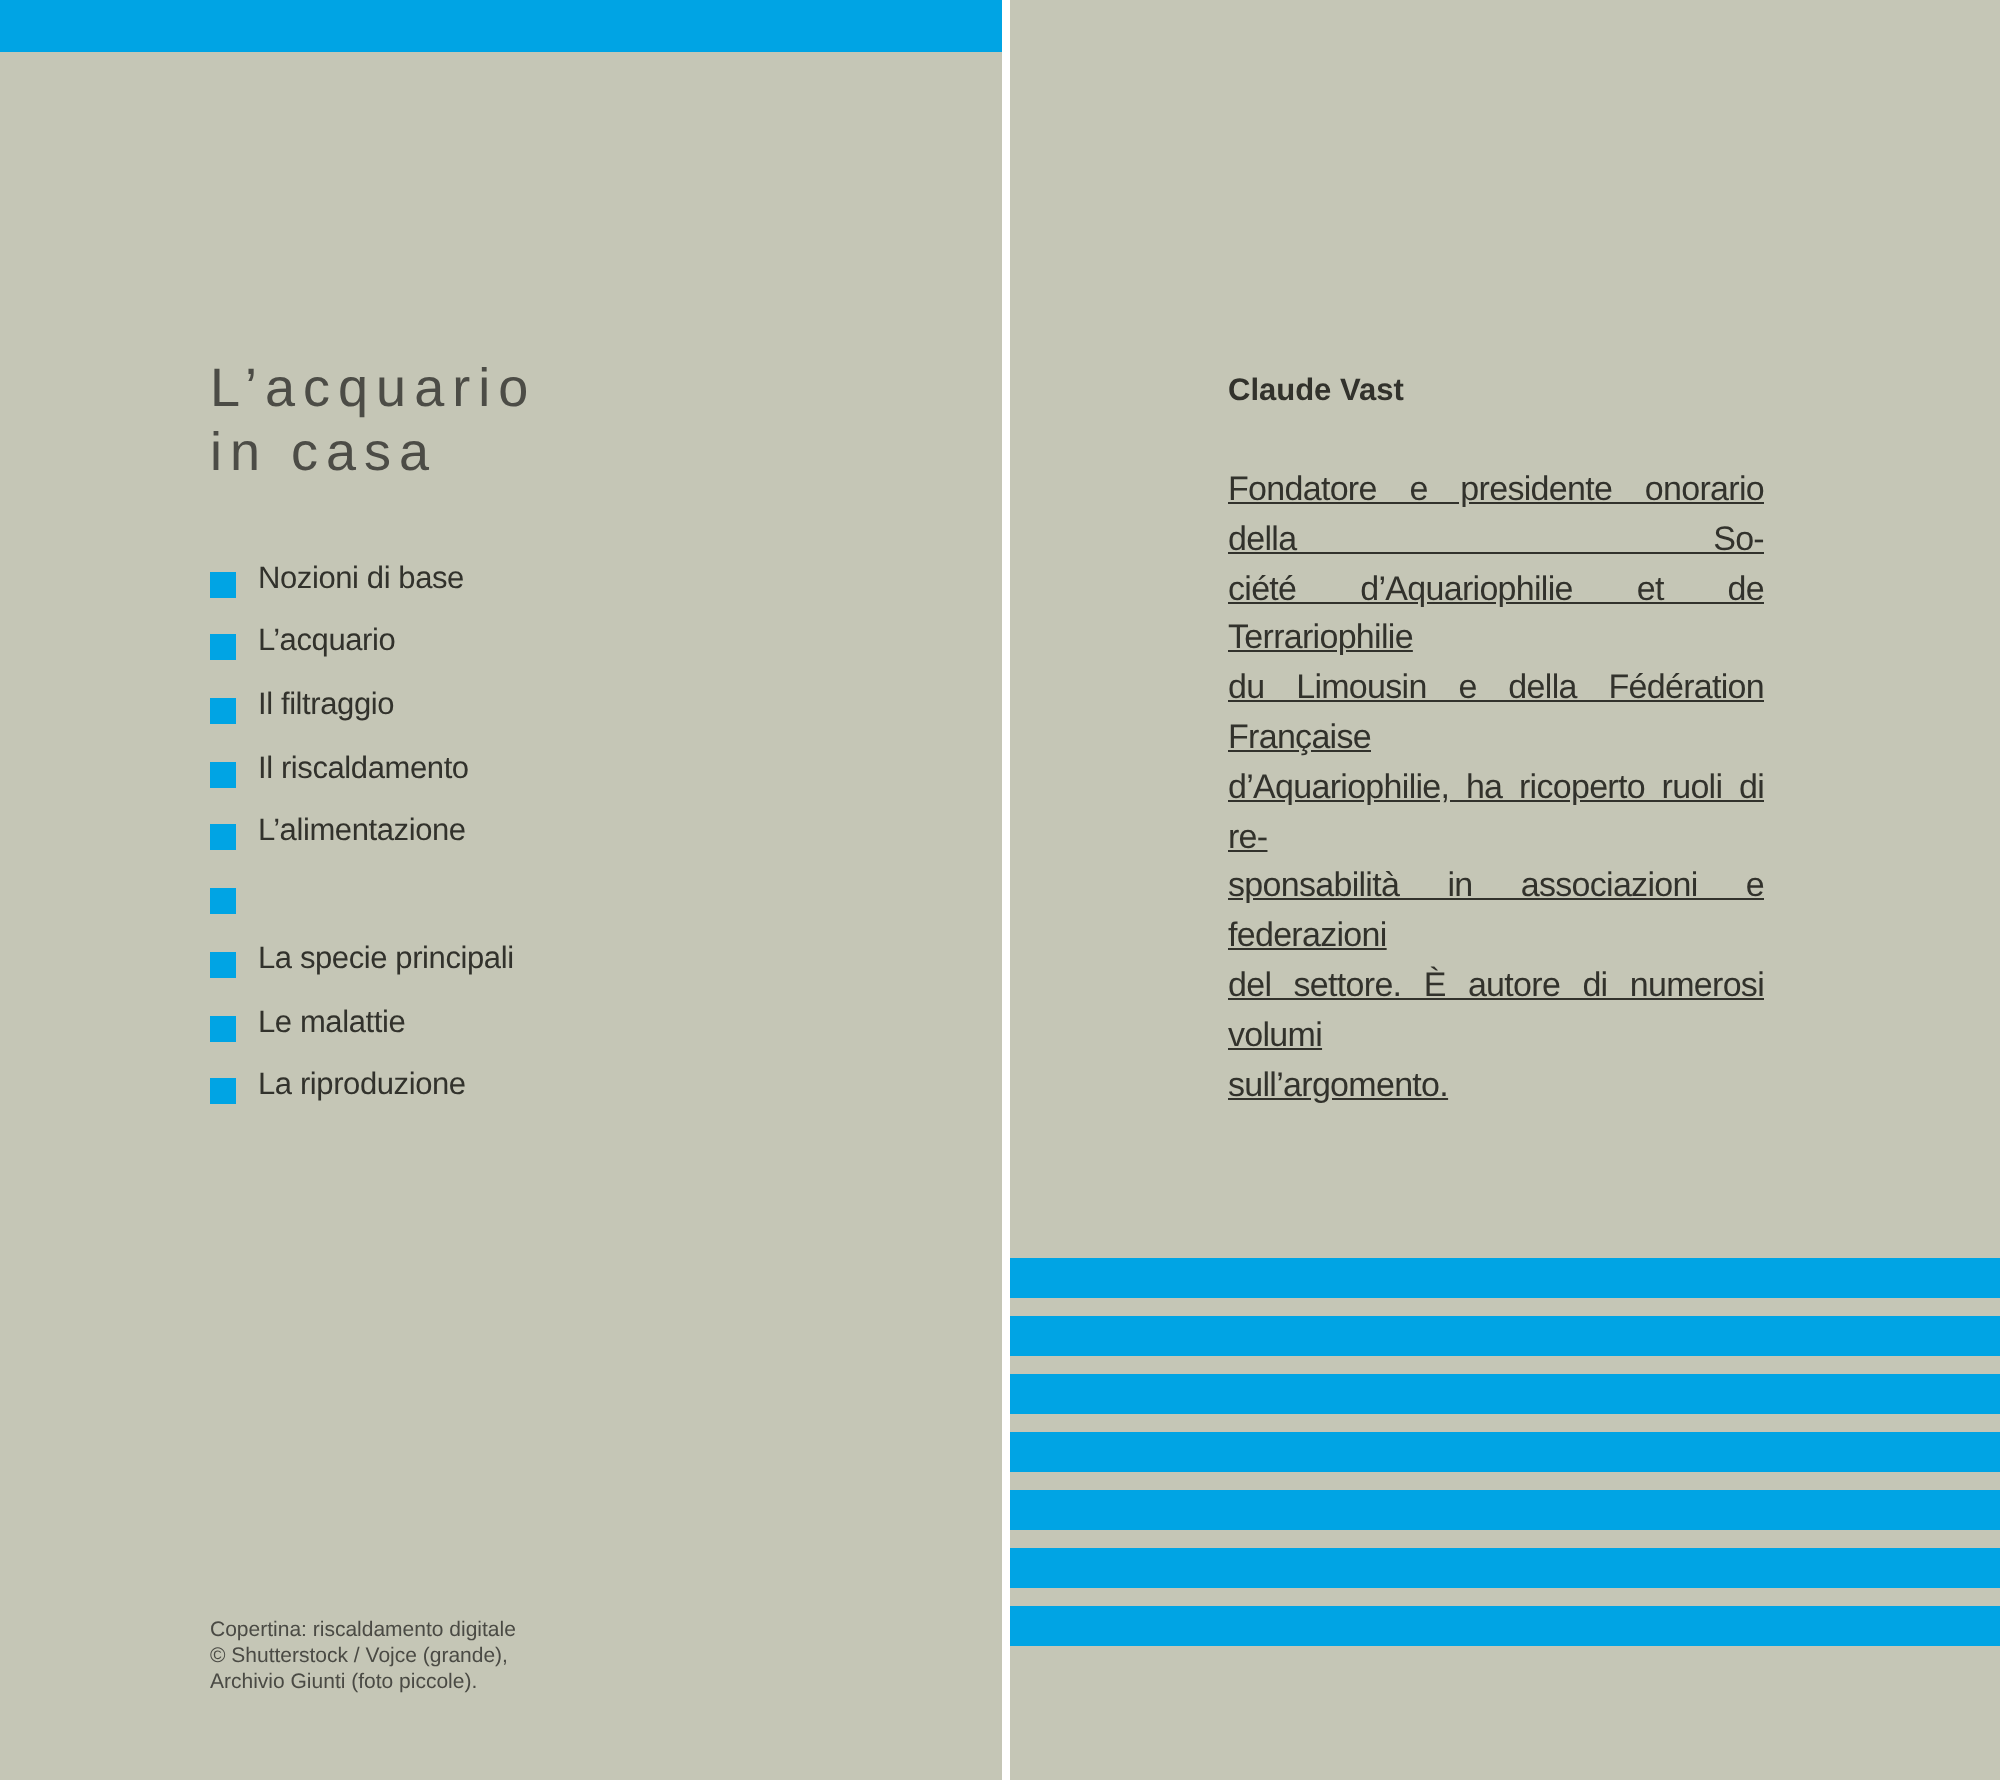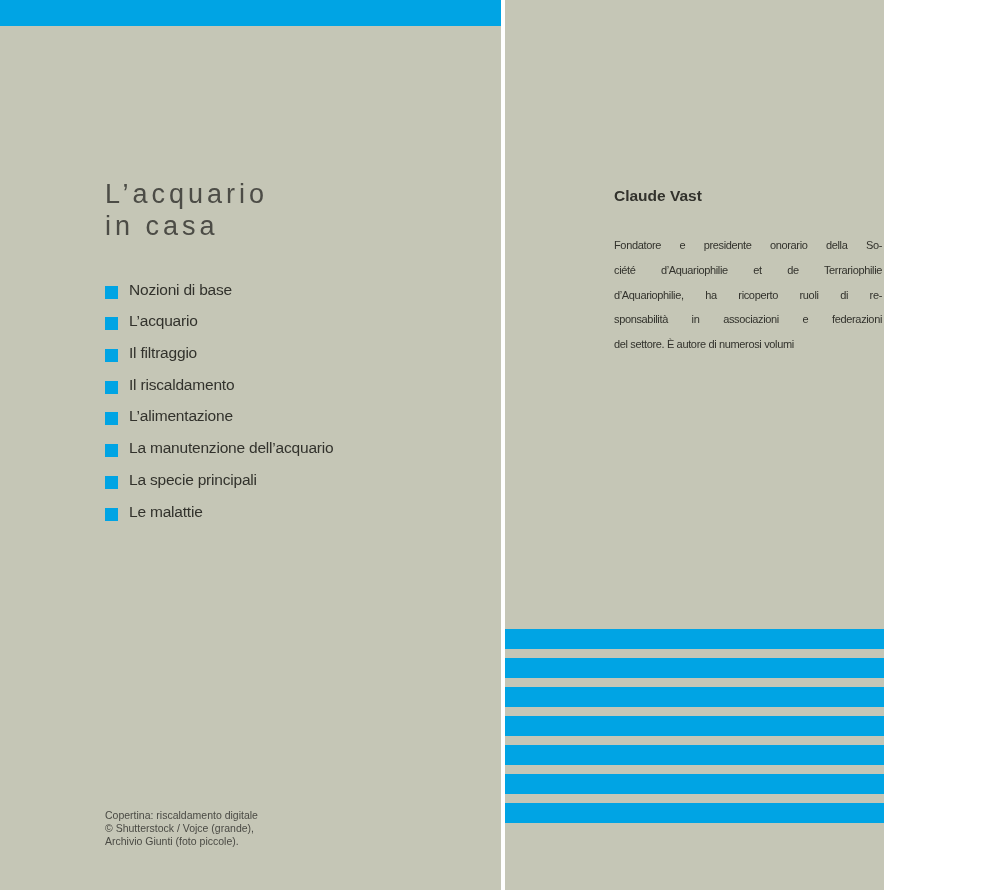--- a/index.html
+++ b/index.html
@@ -1,18 +1,18 @@
 <!DOCTYPE html>
 <html style="--background: #c5c6b6; --accent: #00a4e4; --divider: #ffffff; --title: #4c4c46; --text-dark: #32322c; --muted: #4a4a44;"><head>
 <meta charset="utf-8">
 <style>
   html,body{margin:0;padding:0;}
   .page{
     position:relative;
-    width:884px;height:890px;
+    width:1000px;height:890px;
     background:var(--background,#c5c6b6);
     font-family:"Liberation Sans","DejaVu Sans",sans-serif;
     overflow:hidden;
   }
   .top-bar{
     position:absolute;left:0;top:0;width:501px;height:26px;
     background:var(--accent,#00a4e4);
   }
   .divider{
     position:absolute;left:501px;top:0;width:4px;height:100%;
@@ -44,22 +44,23 @@
     color:var(--muted,#4a4a44);
   }
   
   .author{
     position:absolute;left:614px;top:187px;
     font-size:15.5px;font-weight:700;
     color:var(--text-dark,#32322c);
   }
   .bio{
     position:absolute;left:614px;top:233px;width:268px;
-    font-size:11px;line-height:24.8px;letter-spacing:-0.35px;
+    font-size:17px;line-height:24.8px;letter-spacing:-0.35px;
     color:var(--text-dark,#32322c);
+    text-decoration:underline;
   }
   .bio-line{text-align:justify;text-align-last:justify;}
   .bio-line:last-child{text-align-last:left;}
   .stripes{
     position:absolute;left:505px;top:629px;right:0;
   }
   .stripe{
     height:20px;margin-bottom:9px;
     background:var(--accent,#00a4e4);
   }
@@ -95,47 +96,52 @@
         <li class="contents-item">
           <span class="bullet-square"></span>
           <span class="contents-label">Il riscaldamento</span>
         </li>
         <li class="contents-item">
           <span class="bullet-square"></span>
           <span class="contents-label">L’alimentazione</span>
         </li>
         <li class="contents-item">
           <span class="bullet-square"></span>
-          <span class="contents-label">La manutenzione dell’acquario</span>
         </li>
         <li class="contents-item">
           <span class="bullet-square"></span>
           <span class="contents-label">La specie principali</span>
         </li>
         <li class="contents-item">
           <span class="bullet-square"></span>
           <span class="contents-label">Le malattie</span>
+        </li>
+        <li class="contents-item">
+          <span class="bullet-square"></span>
+          <span class="contents-label">La riproduzione</span>
         </li>
       </ul>
 
     <div class="credits" id="credits">
         <div>Copertina: riscaldamento digitale</div>
         <div>© Shutterstock / Vojce (grande),</div>
         <div>Archivio Giunti (foto piccole).</div>
       </div>
   </div>
 
   <div>
     <div class="author">Claude Vast</div>
     <div class="bio" id="bio">
         <div class="bio-line">Fondatore e presidente onorario della So-</div>
         <div class="bio-line">ciété d’Aquariophilie et de Terrariophilie</div>
+        <div class="bio-line">du Limousin e della Fédération Française</div>
         <div class="bio-line">d’Aquariophilie, ha ricoperto ruoli di re-</div>
         <div class="bio-line">sponsabilità in associazioni e federazioni</div>
         <div class="bio-line">del settore. È autore di numerosi volumi</div>
+        <div class="bio-line">sull’argomento.</div>
       </div>
     <div class="stripes" id="stripes">
         <div class="stripe"></div>
         <div class="stripe"></div>
         <div class="stripe"></div>
         <div class="stripe"></div>
         <div class="stripe"></div>
         <div class="stripe"></div>
         <div class="stripe"></div>
       </div>

